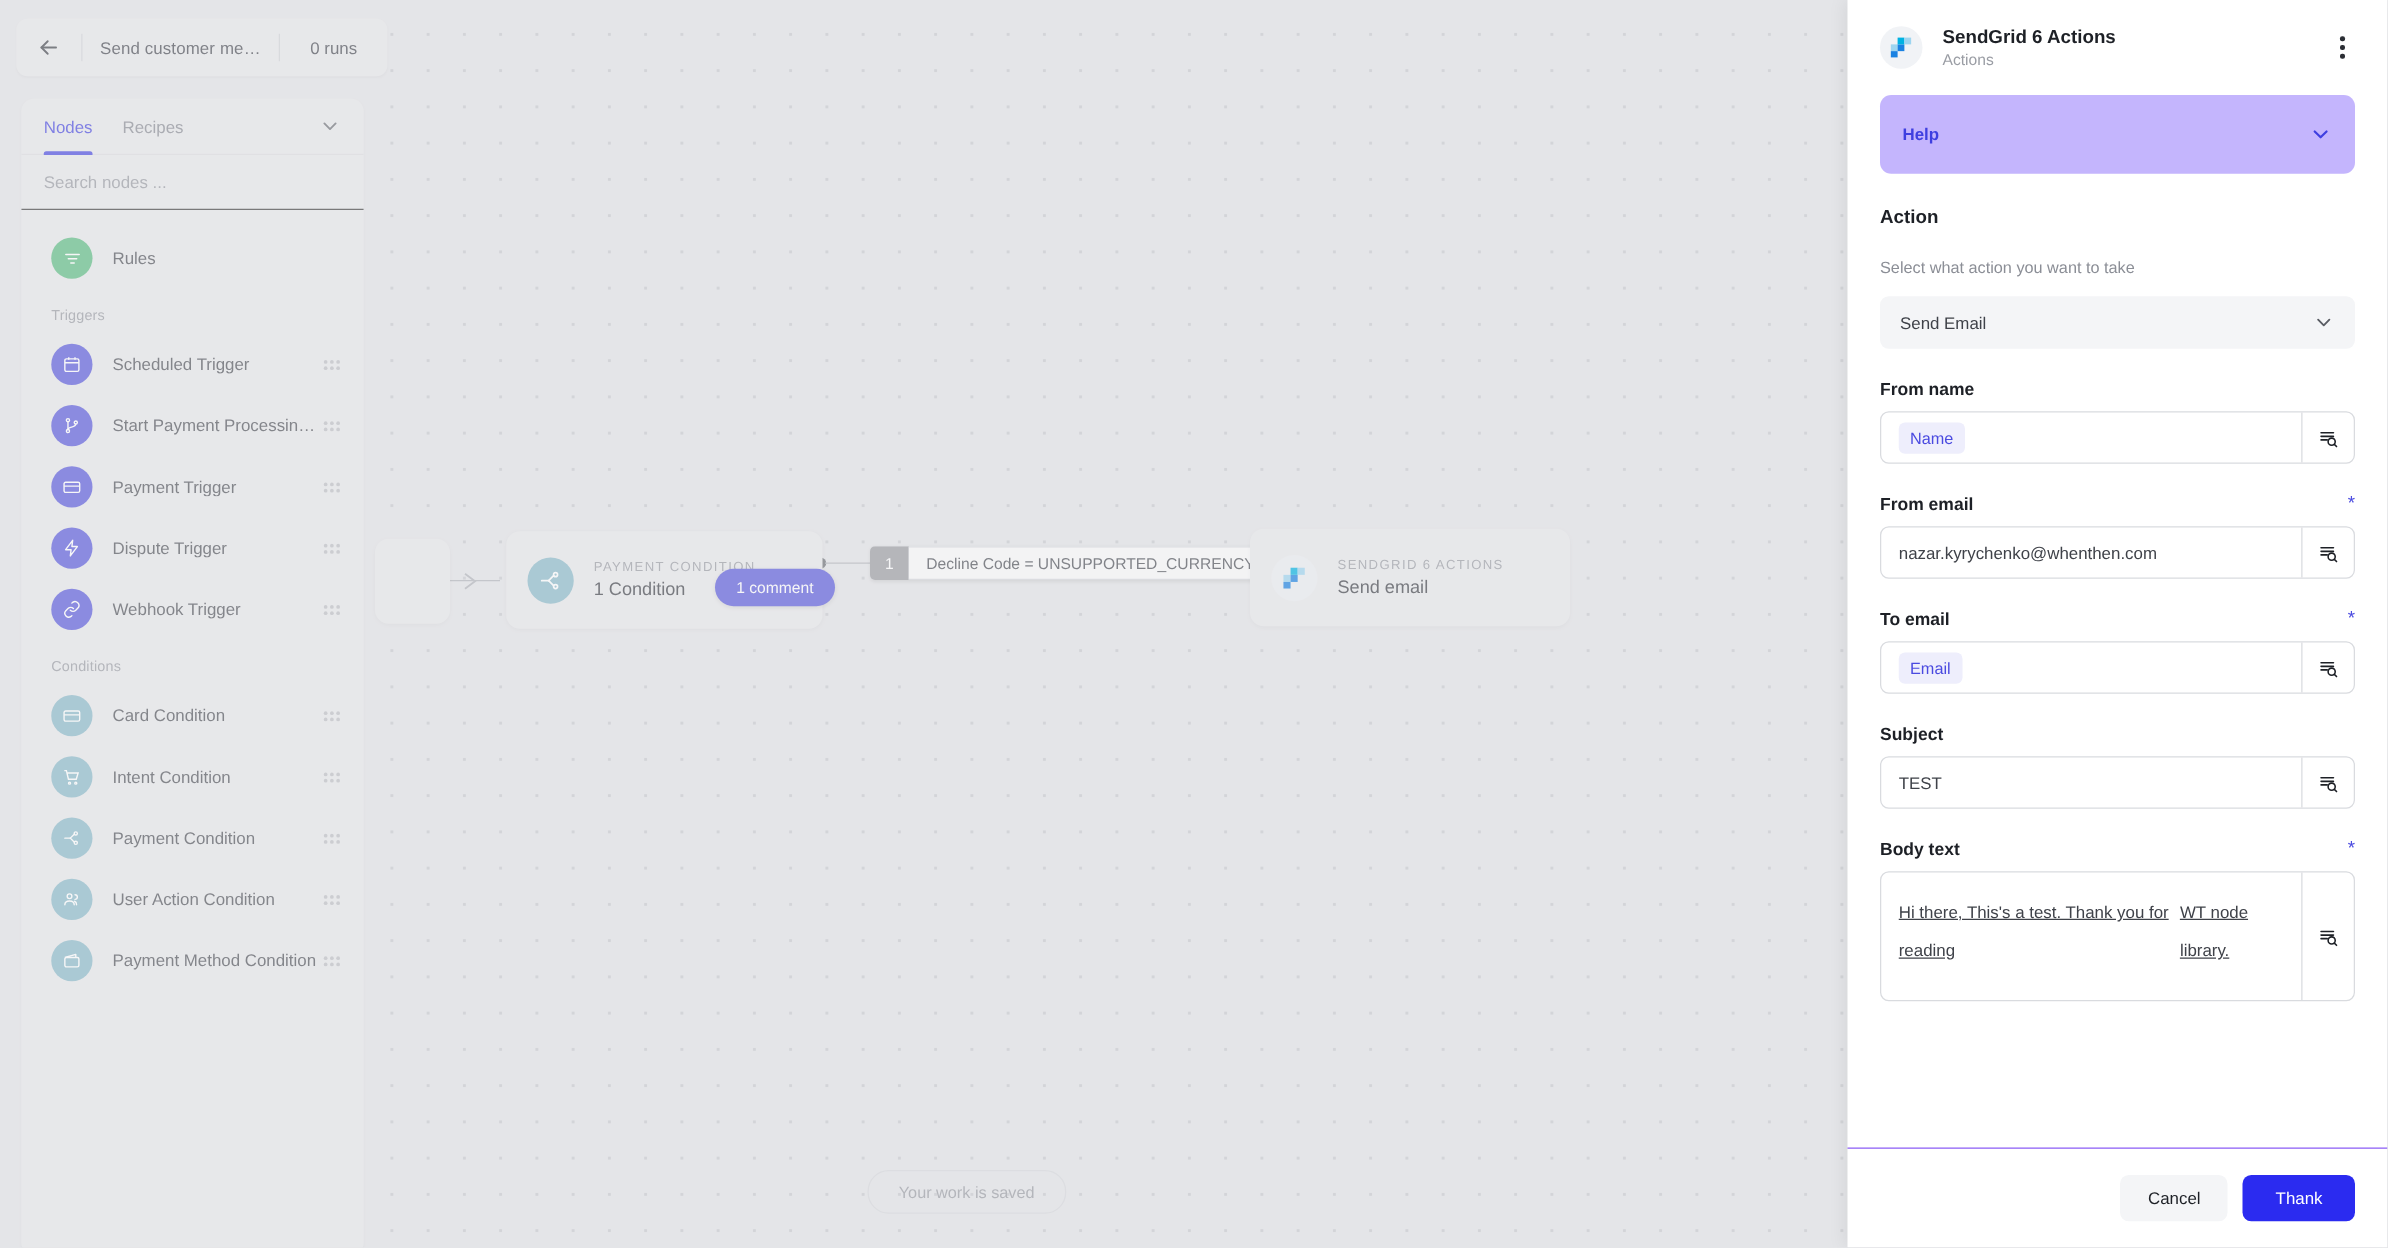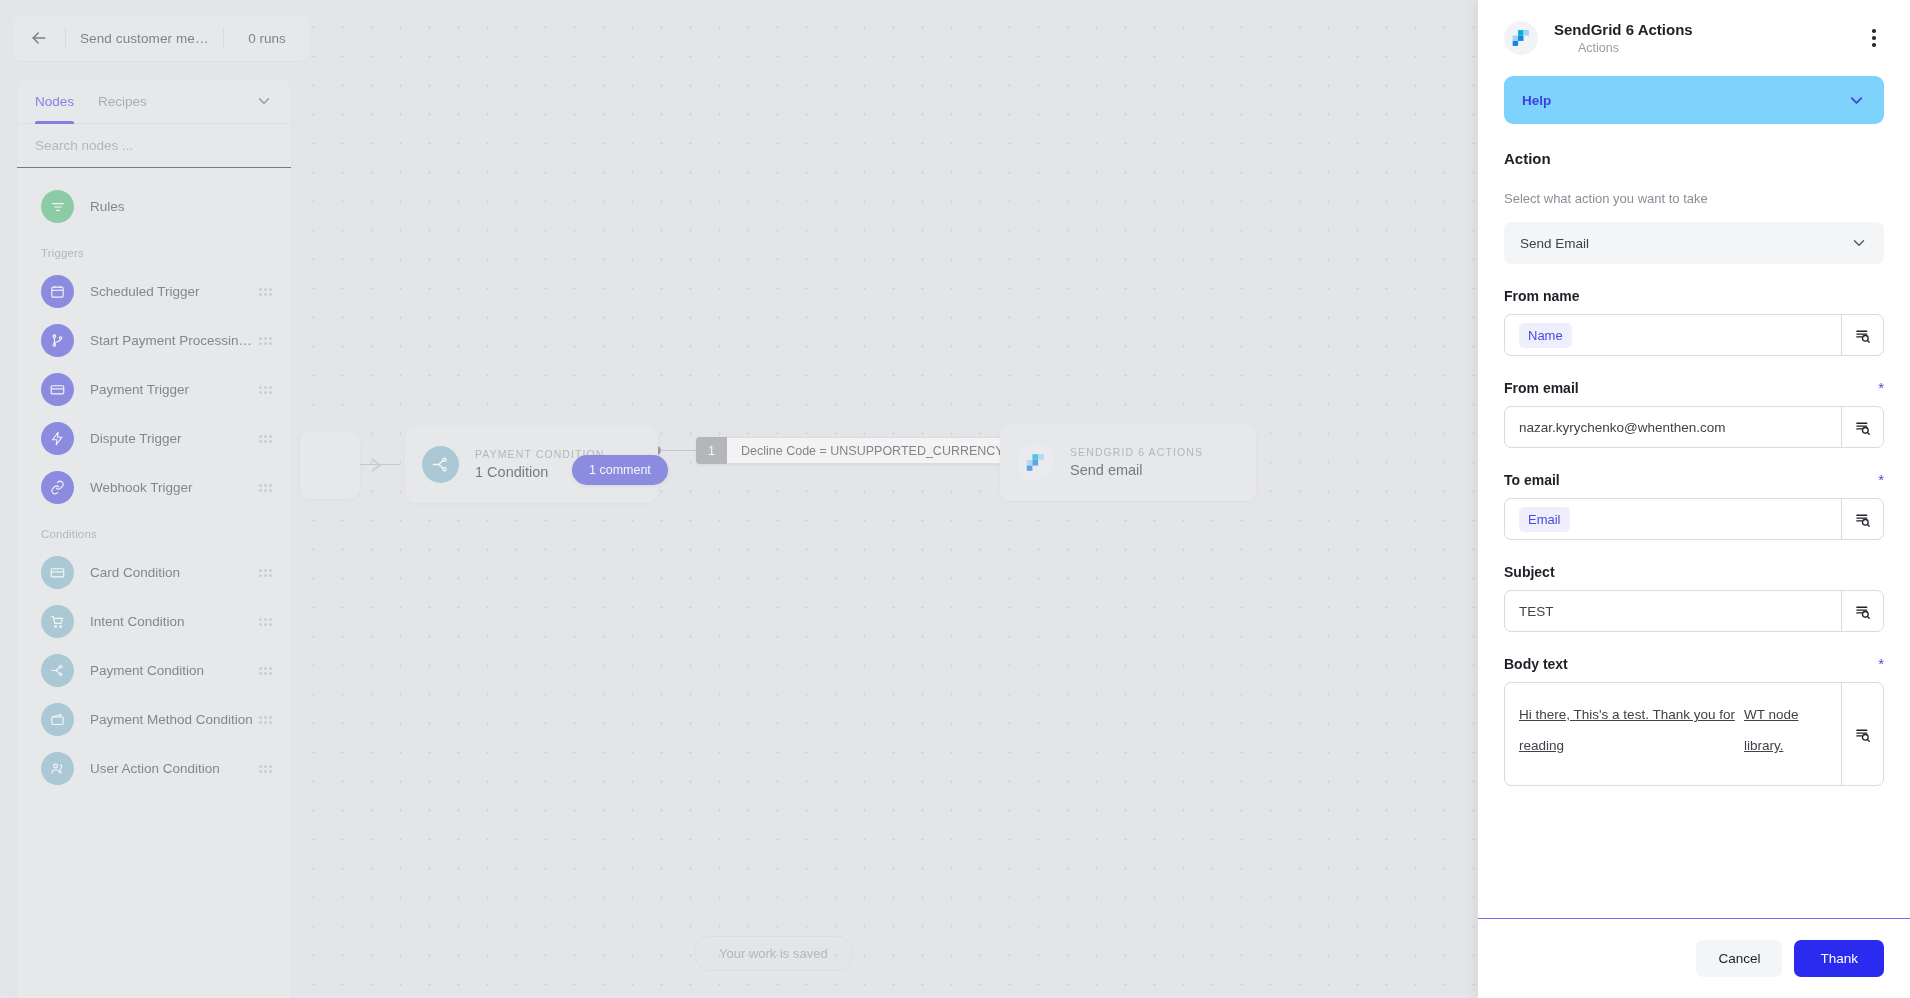--- a/index.html
+++ b/index.html
@@ -195,30 +195,30 @@
     padding: 0 22px 0 26px; flex: 0 0 76px;
   }
   .sg-logo {
     width: 34px; height: 34px; border-radius: 50%;
     background: #f1f3f6;
     display: flex; align-items: center; justify-content: center;
     flex: 0 0 34px;
   }
   .panel-head .ht { margin-left: 16px; flex: 1; }
   .panel-head .h1 { font-size: 15px; font-weight: bold; color: #1d2026; }
-  .panel-head .h2 { font-size: 12.5px; color: #9a9da4; margin-top: 3px; margin-left: 24px; }
+  .panel-head .h2 { font-size: 12.5px; color: #9a9da4; margin-top: 3px; }
   .kebab { width: 28px; height: 28px; display:flex; flex-direction: column;
            align-items: center; justify-content: center; gap: 3.5px; cursor: pointer; }
   .kebab i { width: 3.4px; height: 3.4px; border-radius: 50%; background: #2b2e34; display:block; }
 
   .panel-body { flex: 1; overflow-y: auto; padding: 0 26px; }
 
   .help-box {
-    background: #7dd3fc; border-radius: 9px;
-    height: 48px; display: flex; align-items: center;
+    background: #c4b5fd; border-radius: 9px;
+    height: 63px; display: flex; align-items: center;
     padding: 0 18px; cursor: pointer; margin-bottom: 26px;
   }
   .help-box .hlabel { color: #3f3fe0; font-size: 13.5px; font-weight: bold; flex: 1; }
 
   .sec-title { font-size: 15px; font-weight: bold; color: #1d2026; }
   .sec-sub { font-size: 13px; color: #8b8e96; margin-top: 24px; }
 
   .select-box {
     margin-top: 16px; height: 42px;
     background: #f4f5f7; border-radius: 7px;
@@ -521,46 +521,46 @@
               <i></i>
               <i></i>
               <i></i>
               <i></i>
               <i></i>
             </div>
         </div>
 
         <div class="libitem">
           <div class="libicon teal">
-            <svg width="15" height="15" viewBox="0 0 24 24" fill="none" stroke="#fff" stroke-width="1.8" stroke-linejoin="round">
-                <path d="M3 8l14-4v4"></path>
-                <rect x="3" y="8" width="18" height="12" rx="2"></rect>
-              </svg>
-          </div>
-          <div class="liblabel">Payment Method Condition</div>
-          <div class="dragdots">
-              <i></i>
-              <i></i>
-              <i></i>
-              <i></i>
-              <i></i>
-              <i></i>
-            </div>
-        </div>
-
-        <div class="libitem">
-          <div class="libicon teal">
             <svg width="15" height="15" viewBox="0 0 24 24" fill="none" stroke="#fff" stroke-width="1.8" stroke-linecap="round">
                 <circle cx="9" cy="8" r="3"></circle>
                 <path d="M3 19c0-3.3 2.7-5 6-5s6 1.7 6 5"></path>
                 <path d="M16 6a3 3 0 010 6"></path>
                 <path d="M18 19c0-2.5-1-4-2.5-4.6"></path>
               </svg>
           </div>
           <div class="liblabel">User Action Condition</div>
+          <div class="dragdots">
+              <i></i>
+              <i></i>
+              <i></i>
+              <i></i>
+              <i></i>
+              <i></i>
+            </div>
+        </div>
+
+        <div class="libitem">
+          <div class="libicon teal">
+            <svg width="15" height="15" viewBox="0 0 24 24" fill="none" stroke="#fff" stroke-width="1.8" stroke-linejoin="round">
+                <path d="M3 8l14-4v4"></path>
+                <rect x="3" y="8" width="18" height="12" rx="2"></rect>
+              </svg>
+          </div>
+          <div class="liblabel">Payment Method Condition</div>
           <div class="dragdots">
               <i></i>
               <i></i>
               <i></i>
               <i></i>
               <i></i>
               <i></i>
             </div>
         </div>
 

